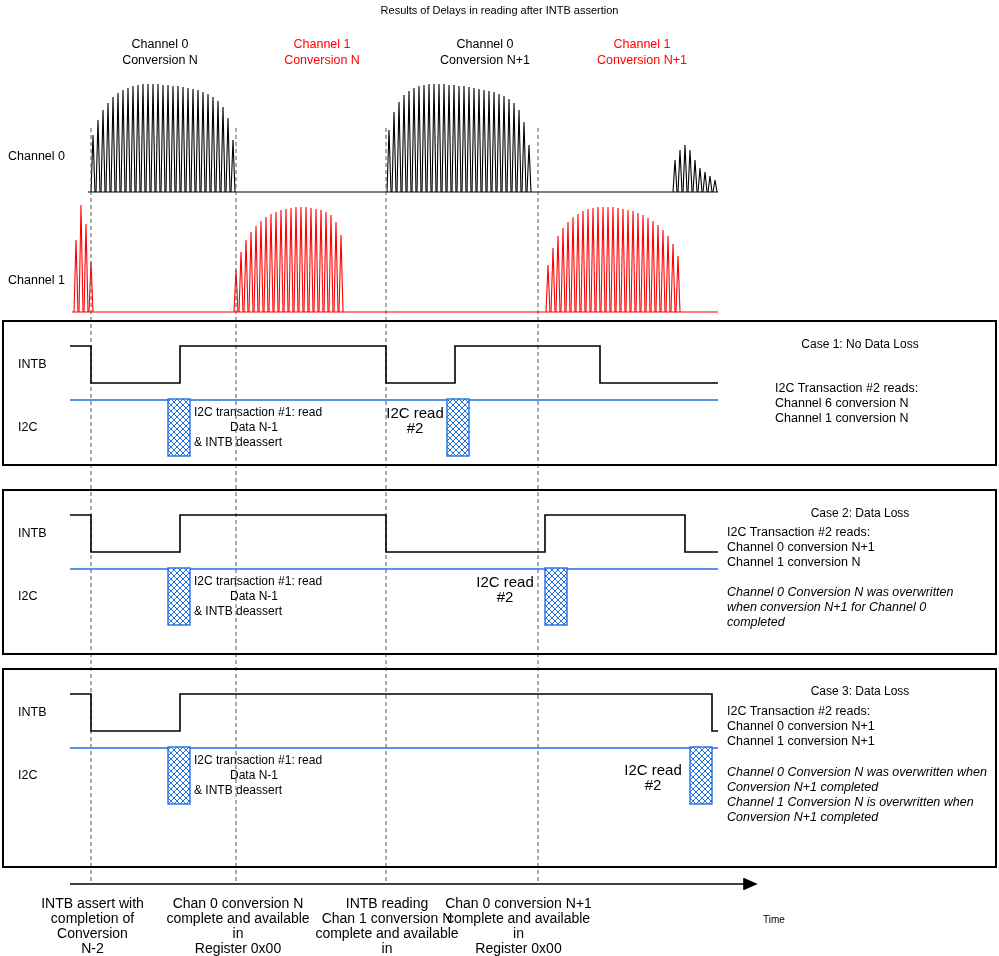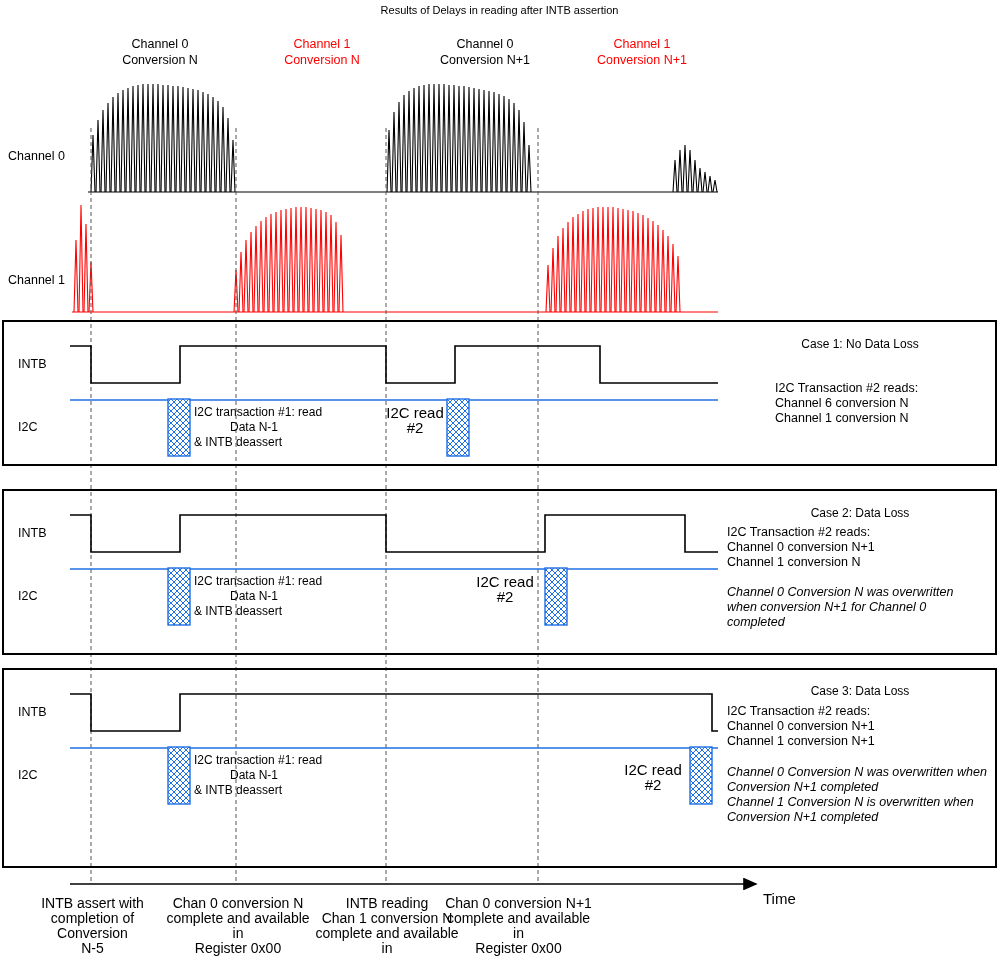--- a/index.html
+++ b/index.html
@@ -59,21 +59,22 @@
     font-size: 15px;
     line-height: 15px;
     text-align: center;
   }
   .ann-left {
     font-size: 12px;
     line-height: 15px;
     text-align: left;
   }
   .axlabel {
-    font-size: 15px;
+    font-size: 10px;
+    margin-top: 24px;
   }
   .footnote {
     font-size: 14px;
     line-height: 15px;
     text-align: center;
   }
   svg { display: block; }
 </style>
 </head>
 <body>
@@ -362,21 +363,21 @@
   <div class="abs ann" style="left:620px; top:762px; width:66px;">
     <div>I2C read</div>
     <div>#2</div>
   </div>
 
   <div class="abs axlabel" style="left:763px; top:890px;">Time</div>
 
   <div class="abs footnote" style="left:20px; top:896px; width:145px;">
     <div>INTB assert with</div>
     <div>completion of Conversion</div>
-    <div>N-5</div>
+    <div>N-2</div>
   </div>
   <div class="abs footnote" style="left:163px; top:896px; width:150px;text-align:center;">
     <div>Chan 0 conversion N</div>
     <div>complete and  available in</div>
     <div>Register 0x00</div>
   </div>
   <div class="abs footnote" style="left:313px; top:896px; width:148px;">
     <div>INTB reading</div>
     <div>Chan 1 conversion N</div>
     <div>complete and available in</div>

